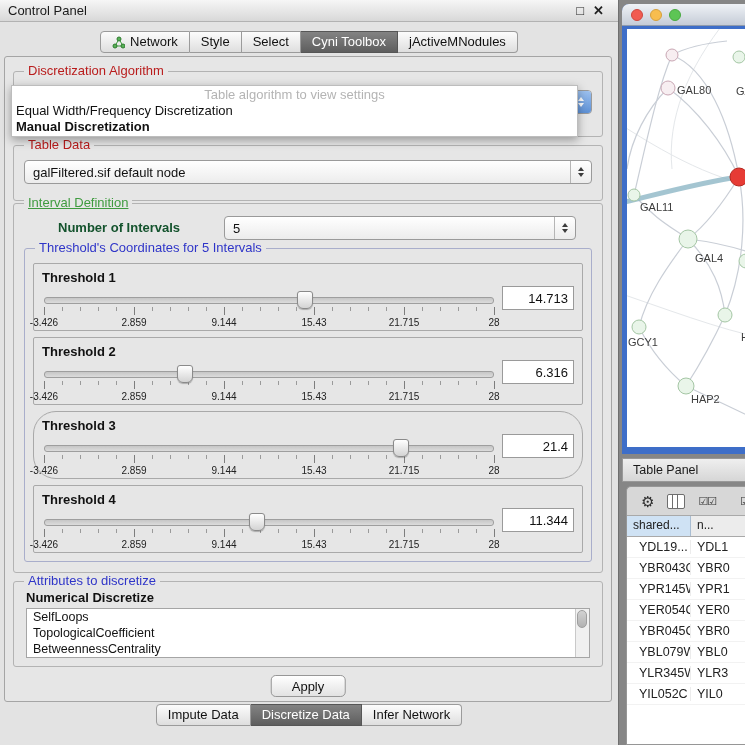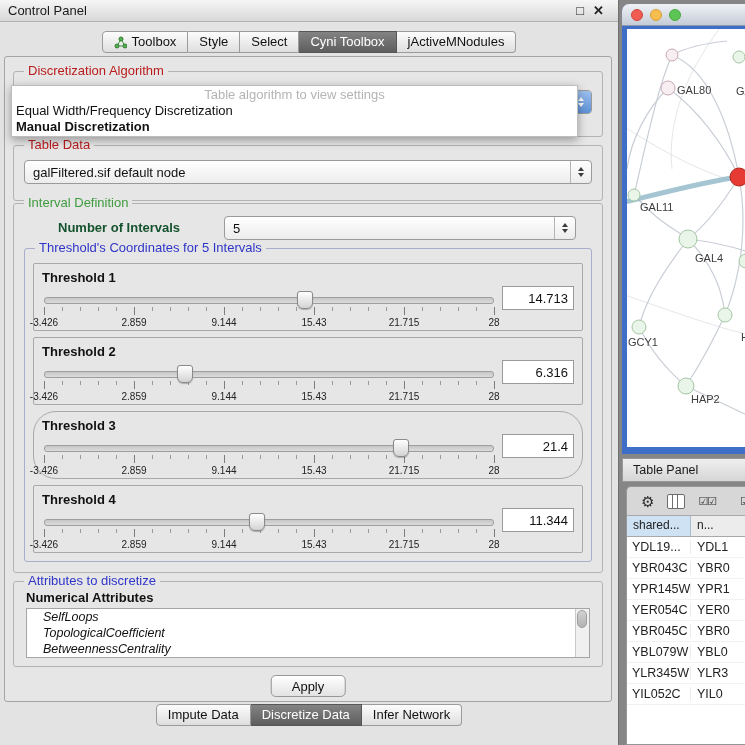--- a/index.html
+++ b/index.html
@@ -21,21 +21,21 @@
     background:linear-gradient(#fcfcfc,#dedede);border:1px solid #9b9b9b;border-left:none;cursor:default;white-space:nowrap;}
   .tab:first-child{border-left:1px solid #9b9b9b;border-radius:4px 0 0 4px;}
   .tab:last-child{border-radius:0 4px 4px 0;}
   .tab.selected{background:linear-gradient(#838383,#5e5e5e);color:#fff;border-color:#565656;}
 
   .panel-body{position:absolute;left:4px;top:56px;width:608px;height:646px;background:#e6e6e6;
     border:1px solid #a5a5a5;border-radius:3px;box-sizing:border-box;}
 
   .group{position:absolute;border:1px solid #b3b3b3;border-radius:3px;}
   .gtitle{position:absolute;top:-9px;left:10px;background:#e6e6e6;padding:0 4px;font-size:13px;color:#b91c1c;white-space:nowrap;}
-  .gtitle.green{color:#3f9b3f;}
+  .gtitle.green{color:#3f9b3f;text-decoration:underline;}
   .gtitle.blue{color:#2f35c8;}
 
   #g-algo{left:8px;top:14px;width:588px;height:64px;}
   #g-table{left:8px;top:88px;width:588px;height:54px;}
   #g-interval{left:8px;top:146px;width:588px;height:368px;}
   #g-thresholds{left:10px;top:44px;width:566px;height:312px;border-color:#a9aecb;}
   #g-attrs{left:8px;top:524px;width:588px;height:84px;}
 
   
   .combo{position:absolute;display:flex;align-items:center;background:linear-gradient(#ffffff,#ececec);
@@ -74,21 +74,21 @@
     background:repeating-linear-gradient(90deg,#9a9a9a 0,#9a9a9a 1px,transparent 1px,transparent 4%);}
   .ticks .major{position:absolute;top:0;width:1px;height:8px;background:#7d7d7d;}
   .axis-labels{position:absolute;left:0;right:0;top:27px;height:12px;}
   .axis-labels span{position:absolute;top:0;transform:translateX(-50%);font-size:10px;color:#222;white-space:nowrap;}
   .th-value{position:absolute;right:8px;top:22px;width:60px;height:22px;border:1px solid #9a9a9a;background:#fff;
     font-family:"Liberation Sans",sans-serif;font-size:13px;text-align:right;padding:0 5px;box-sizing:content-box;color:#111;}
 
   
   #attrs-label{position:absolute;left:12px;top:8px;font-size:13px;font-weight:bold;color:#111;}
   .listbox{position:absolute;left:12px;right:12px;top:26px;height:48px;background:#fff;border:1px solid #a5a5a5;overflow:hidden;}
-  .attr-item{font-size:12.5px;line-height:16px;padding-left:16px;color:#111;white-space:nowrap;font-style:italic;}
+  .attr-item{font-size:12.5px;line-height:16px;padding-left:6px;color:#111;white-space:nowrap;}
   .vscroll{position:absolute;right:0;top:0;bottom:0;width:13px;background:#f0f0f0;border-left:1px solid #c9c9c9;}
   .vthumb{position:absolute;left:1px;top:1px;width:10px;height:18px;background:linear-gradient(#d2d2d2,#b2b2b2);
     border:1px solid #9e9e9e;border-radius:5px;box-sizing:border-box;}
 
   .apply-btn{position:absolute;left:50%;top:618px;transform:translateX(-50%);height:22px;padding:0 20px;
     font-family:"Liberation Sans",sans-serif;font-size:13px;color:#111;background:linear-gradient(#ffffff,#e2e2e2);
     border:1px solid #979797;border-radius:5px;}
 
   
   .net-window{position:absolute;left:622px;top:4px;width:128px;height:450px;background:#3e6ec8;border-radius:7px 0 0 0;}
@@ -114,21 +114,21 @@
   .cols-icon::before{content:"";position:absolute;left:4px;top:0;bottom:0;width:1px;background:#6e6e6e;}
   .cols-icon::after{content:"";position:absolute;left:9px;top:0;bottom:0;width:1px;background:#6e6e6e;}
   .tool.checks{font-size:11px;color:#2e2e2e;letter-spacing:-1px;line-height:1;}
   .tool.edge{margin-left:auto;margin-right:-4px;}
   .tw-head{display:flex;height:20px;border-top:1px solid #a9a9a9;border-bottom:1px solid #a9a9a9;background:#ececec;font-size:12px;color:#222;}
   .hc0{width:64px;background:#cfe2f4;border-right:1px solid #a9bdd2;padding:2px 0 0 6px;box-sizing:border-box;overflow:hidden;white-space:nowrap;}
   .hc1{flex:1;padding:2px 0 0 6px;overflow:hidden;white-space:nowrap;}
   .tbody{background:#fff;height:calc(100% - 48px);overflow:hidden;}
   .trow{display:flex;height:20px;align-items:center;font-size:12.5px;color:#222;border-bottom:1px solid #f2f2f2;}
   .tcell{overflow:hidden;white-space:nowrap;}
-  .tcell.c0{width:64px;padding-left:5px;box-sizing:border-box;border-right:1px solid #ececec;}
+  .tcell.c0{width:64px;padding-left:12px;box-sizing:border-box;border-right:1px solid #ececec;}
   .tcell.c1{flex:1;padding-left:6px;}
 </style>
 </head>
 <body>
 
 <div class="stage">
 
   <section class="control-panel">
 
     <header class="cp-header">
@@ -140,21 +140,21 @@
     </header>
 
     <nav class="top-tabs">
       <div class="tab">
         <svg width="13" height="13" viewBox="0 0 13 13">
           <path d="M3,10 L7,3 L11,10 Z" fill="none" stroke="#3f9b3f" stroke-width="1"></path>
           <circle cx="3" cy="10" r="2" fill="#57b257" stroke="#2f7b2f"></circle>
           <circle cx="7" cy="3" r="2" fill="#57b257" stroke="#2f7b2f"></circle>
           <circle cx="11" cy="10" r="2" fill="#57b257" stroke="#2f7b2f"></circle>
         </svg>
-        <span>Toolbox</span>
+        <span>Network</span>
       </div>
       <div class="tab">
           <span>Style</span>
         </div>
       <div class="tab">
           <span>Select</span>
         </div>
       <div class="tab selected">
           <span>Cyni Toolbox</span>
         </div>
@@ -303,21 +303,21 @@
                   <div class="handle" style="left: calc(47% - 7px);"></div>
                 </div>
                 <input class="th-value" readonly="" value="11.344" style="">
               </div>
             </div>
         </div>
       </div>
 
       <div class="group" id="g-attrs">
         <span class="gtitle blue">Attributes to discretize</span>
-        <span id="attrs-label">Numerical Attributes</span>
+        <span id="attrs-label">Numerical Discretize</span>
         <div class="listbox">
           <div class="attr-item">SelfLoops</div>
           <div class="attr-item">TopologicalCoefficient</div>
           <div class="attr-item">BetweennessCentrality</div>
           <div class="vscroll">
               <div class="vthumb"></div>
             </div>
         </div>
       </div>
 

